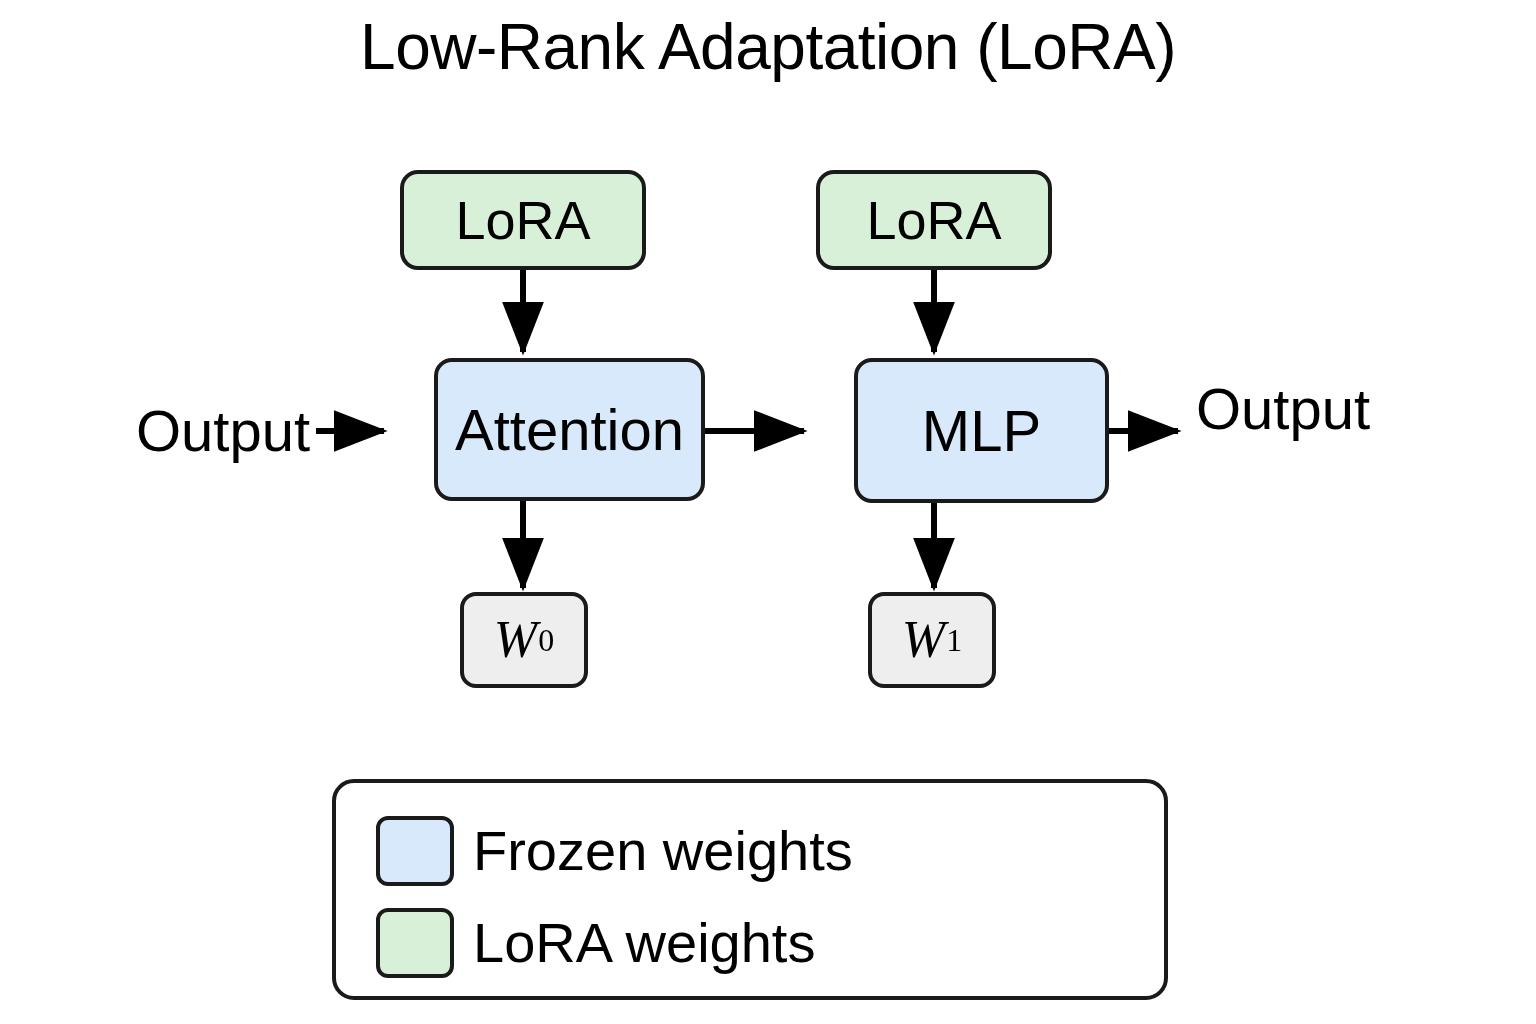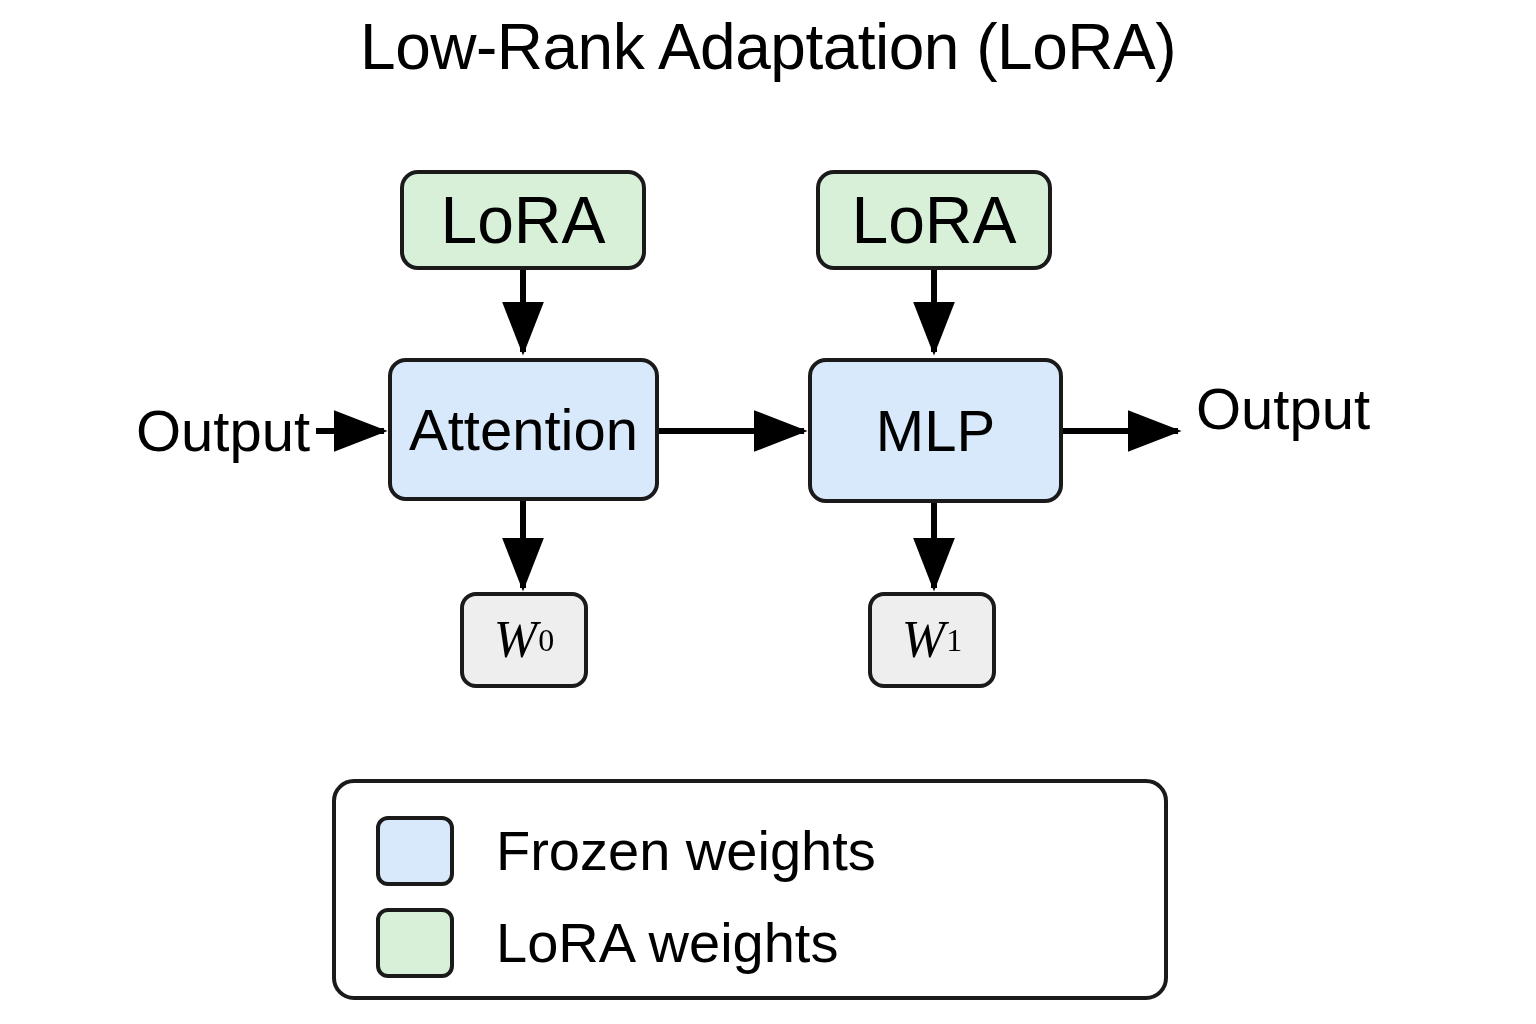--- a/index.html
+++ b/index.html
@@ -40,25 +40,26 @@
     border: 4px solid #1a1a1a;
     border-radius: 18px;
     display: flex;
     align-items: center;
     justify-content: center;
     font-family: "Liberation Sans", sans-serif;
     line-height: 1;
   }
   .node-lora {
     background: #d8f0d8;
-    font-size: 66px;
+    font-size: 54px;
   }
   .node-frozen {
     background: #d8e9fb;
     font-size: 58px;
+    margin-left: 46px;
   }
   .node-weight {
     background: #eeeeee;
     border-radius: 16px;
     font-family: "Liberation Serif", serif;
     font-style: italic;
     font-size: 52px;
   }
   .node-weight .sub {
     font-size: 32px;
@@ -93,21 +94,21 @@
   .legend-row.r0 { top: 33px; }
   .legend-row.r1 { top: 125px; }
   .legend-swatch {
     box-sizing: border-box;
     width: 78px;
     height: 70px;
     border: 4px solid #1a1a1a;
     border-radius: 12px;
   }
   .legend-label {
-    margin-left: 42px;
+    margin-left: 19px;
     font-size: 56px;
     line-height: 1;
     font-family: "Liberation Sans", sans-serif;
     white-space: nowrap;
   }
 </style>
 </head>
 <body>
 
 <div id="canvas">

